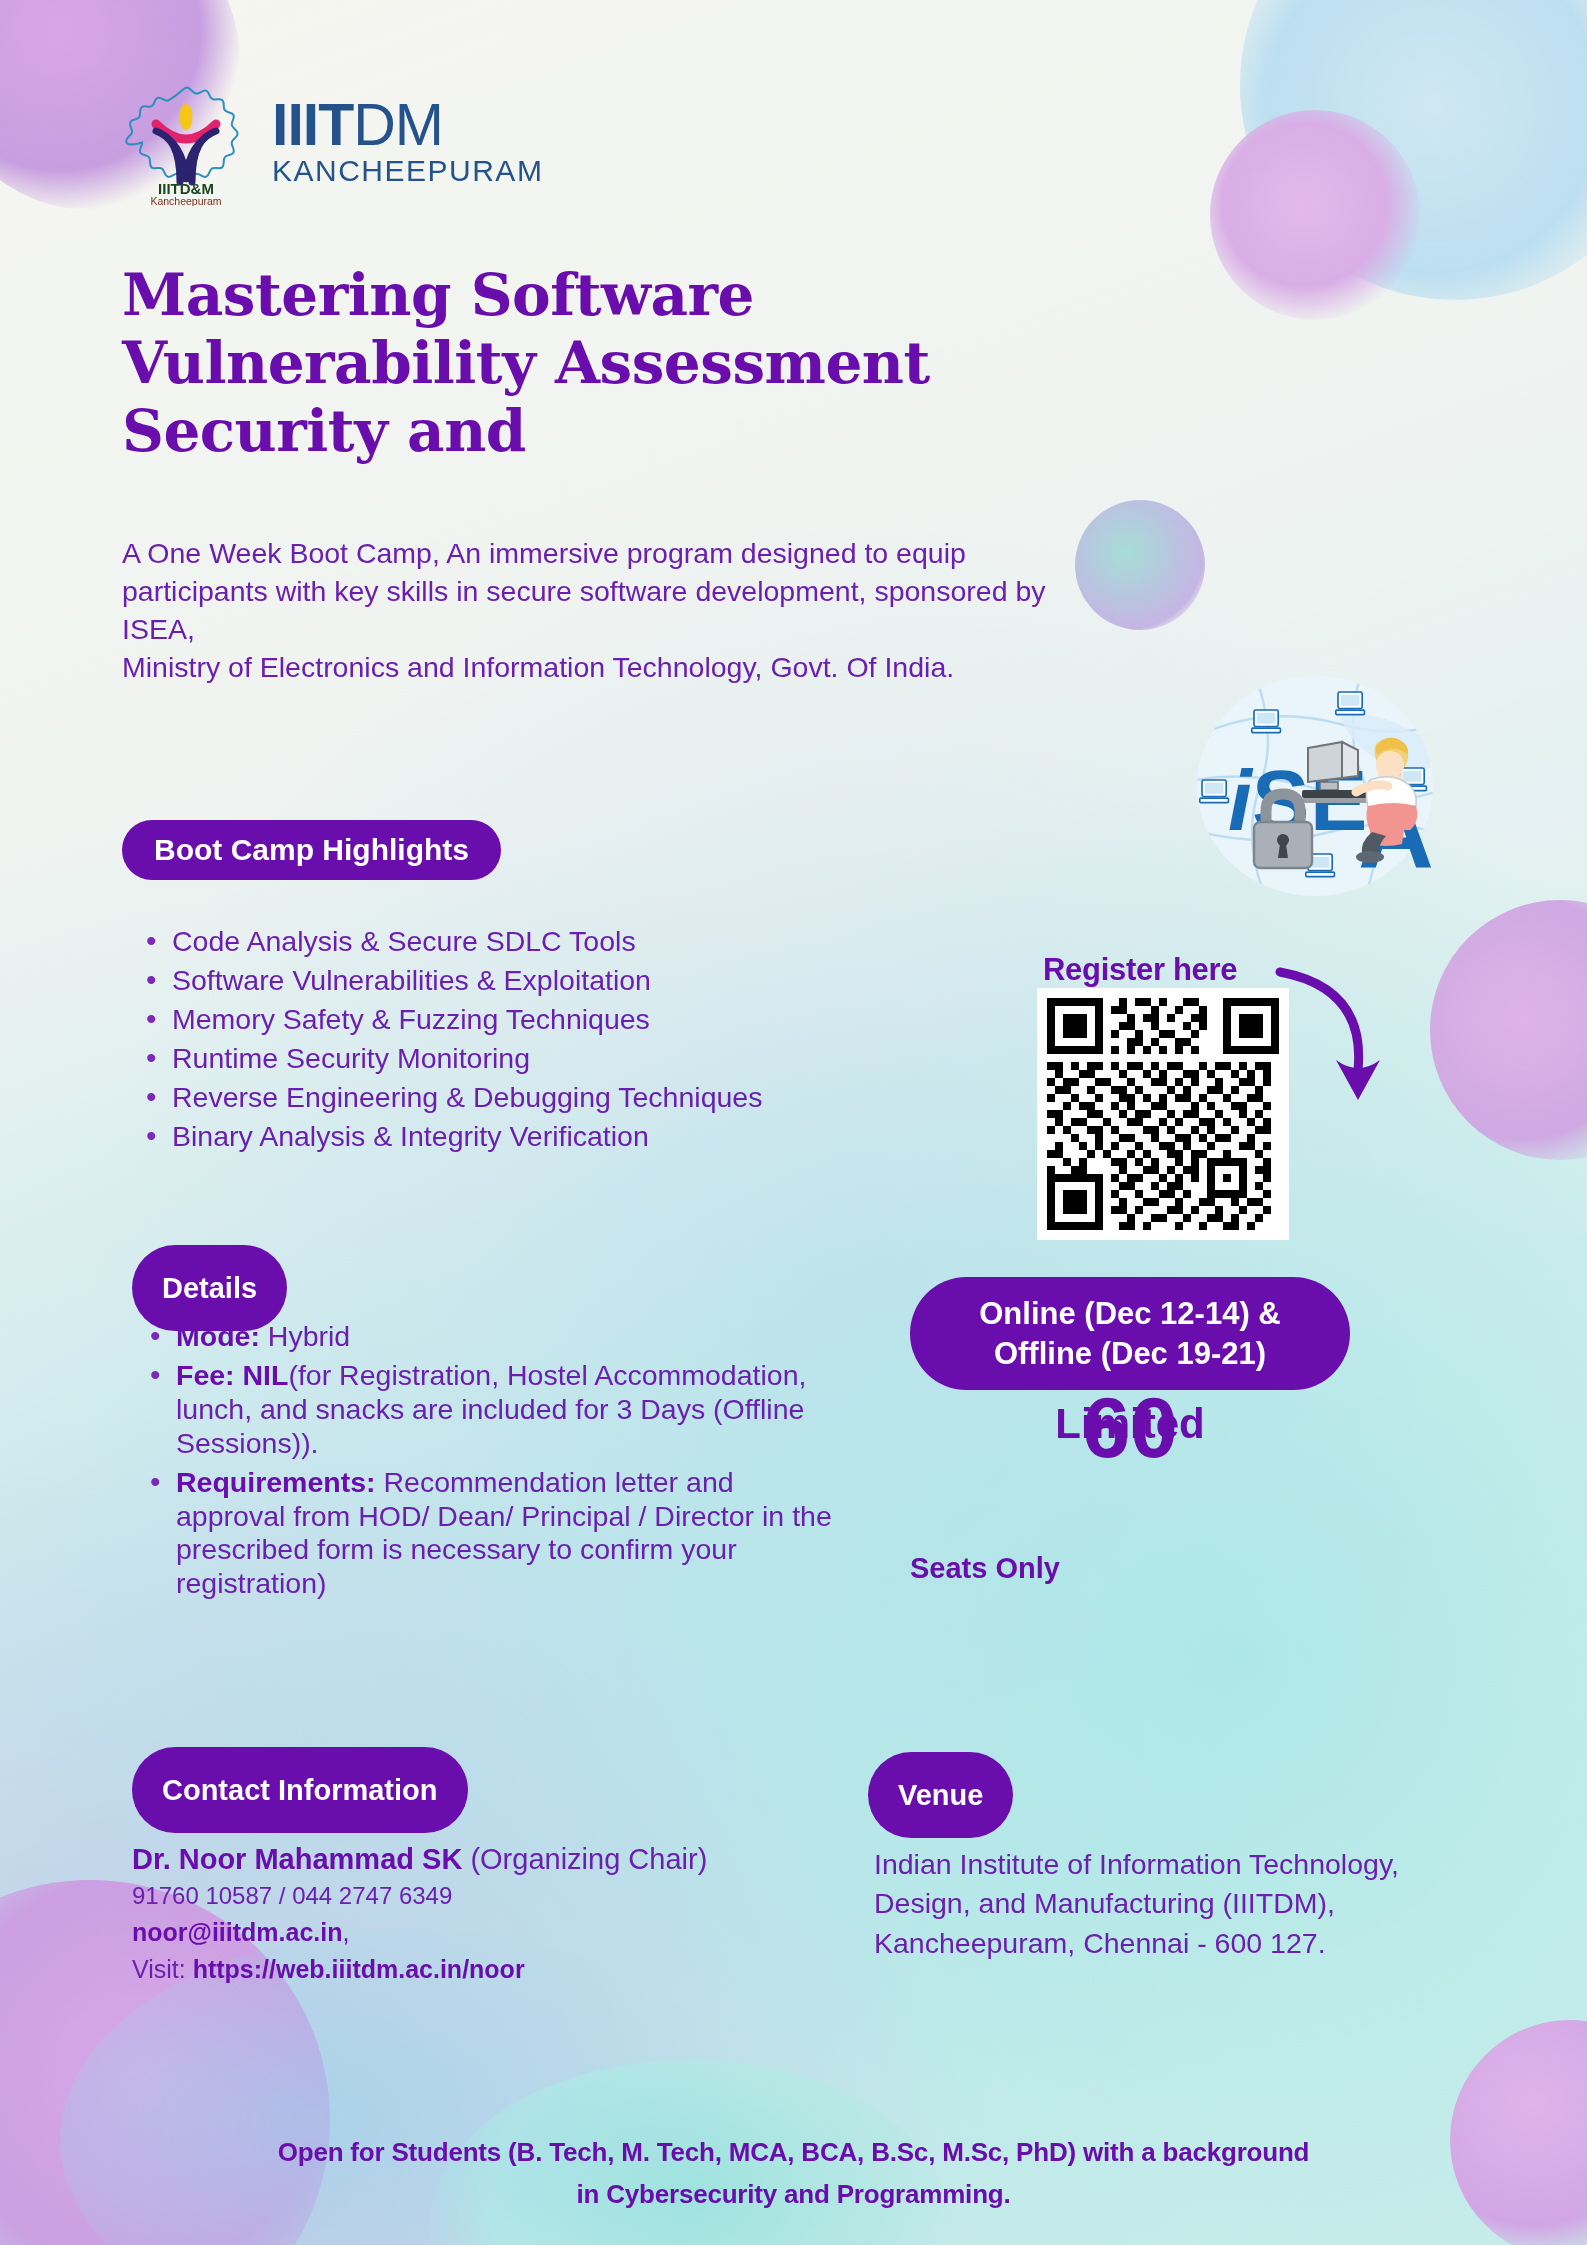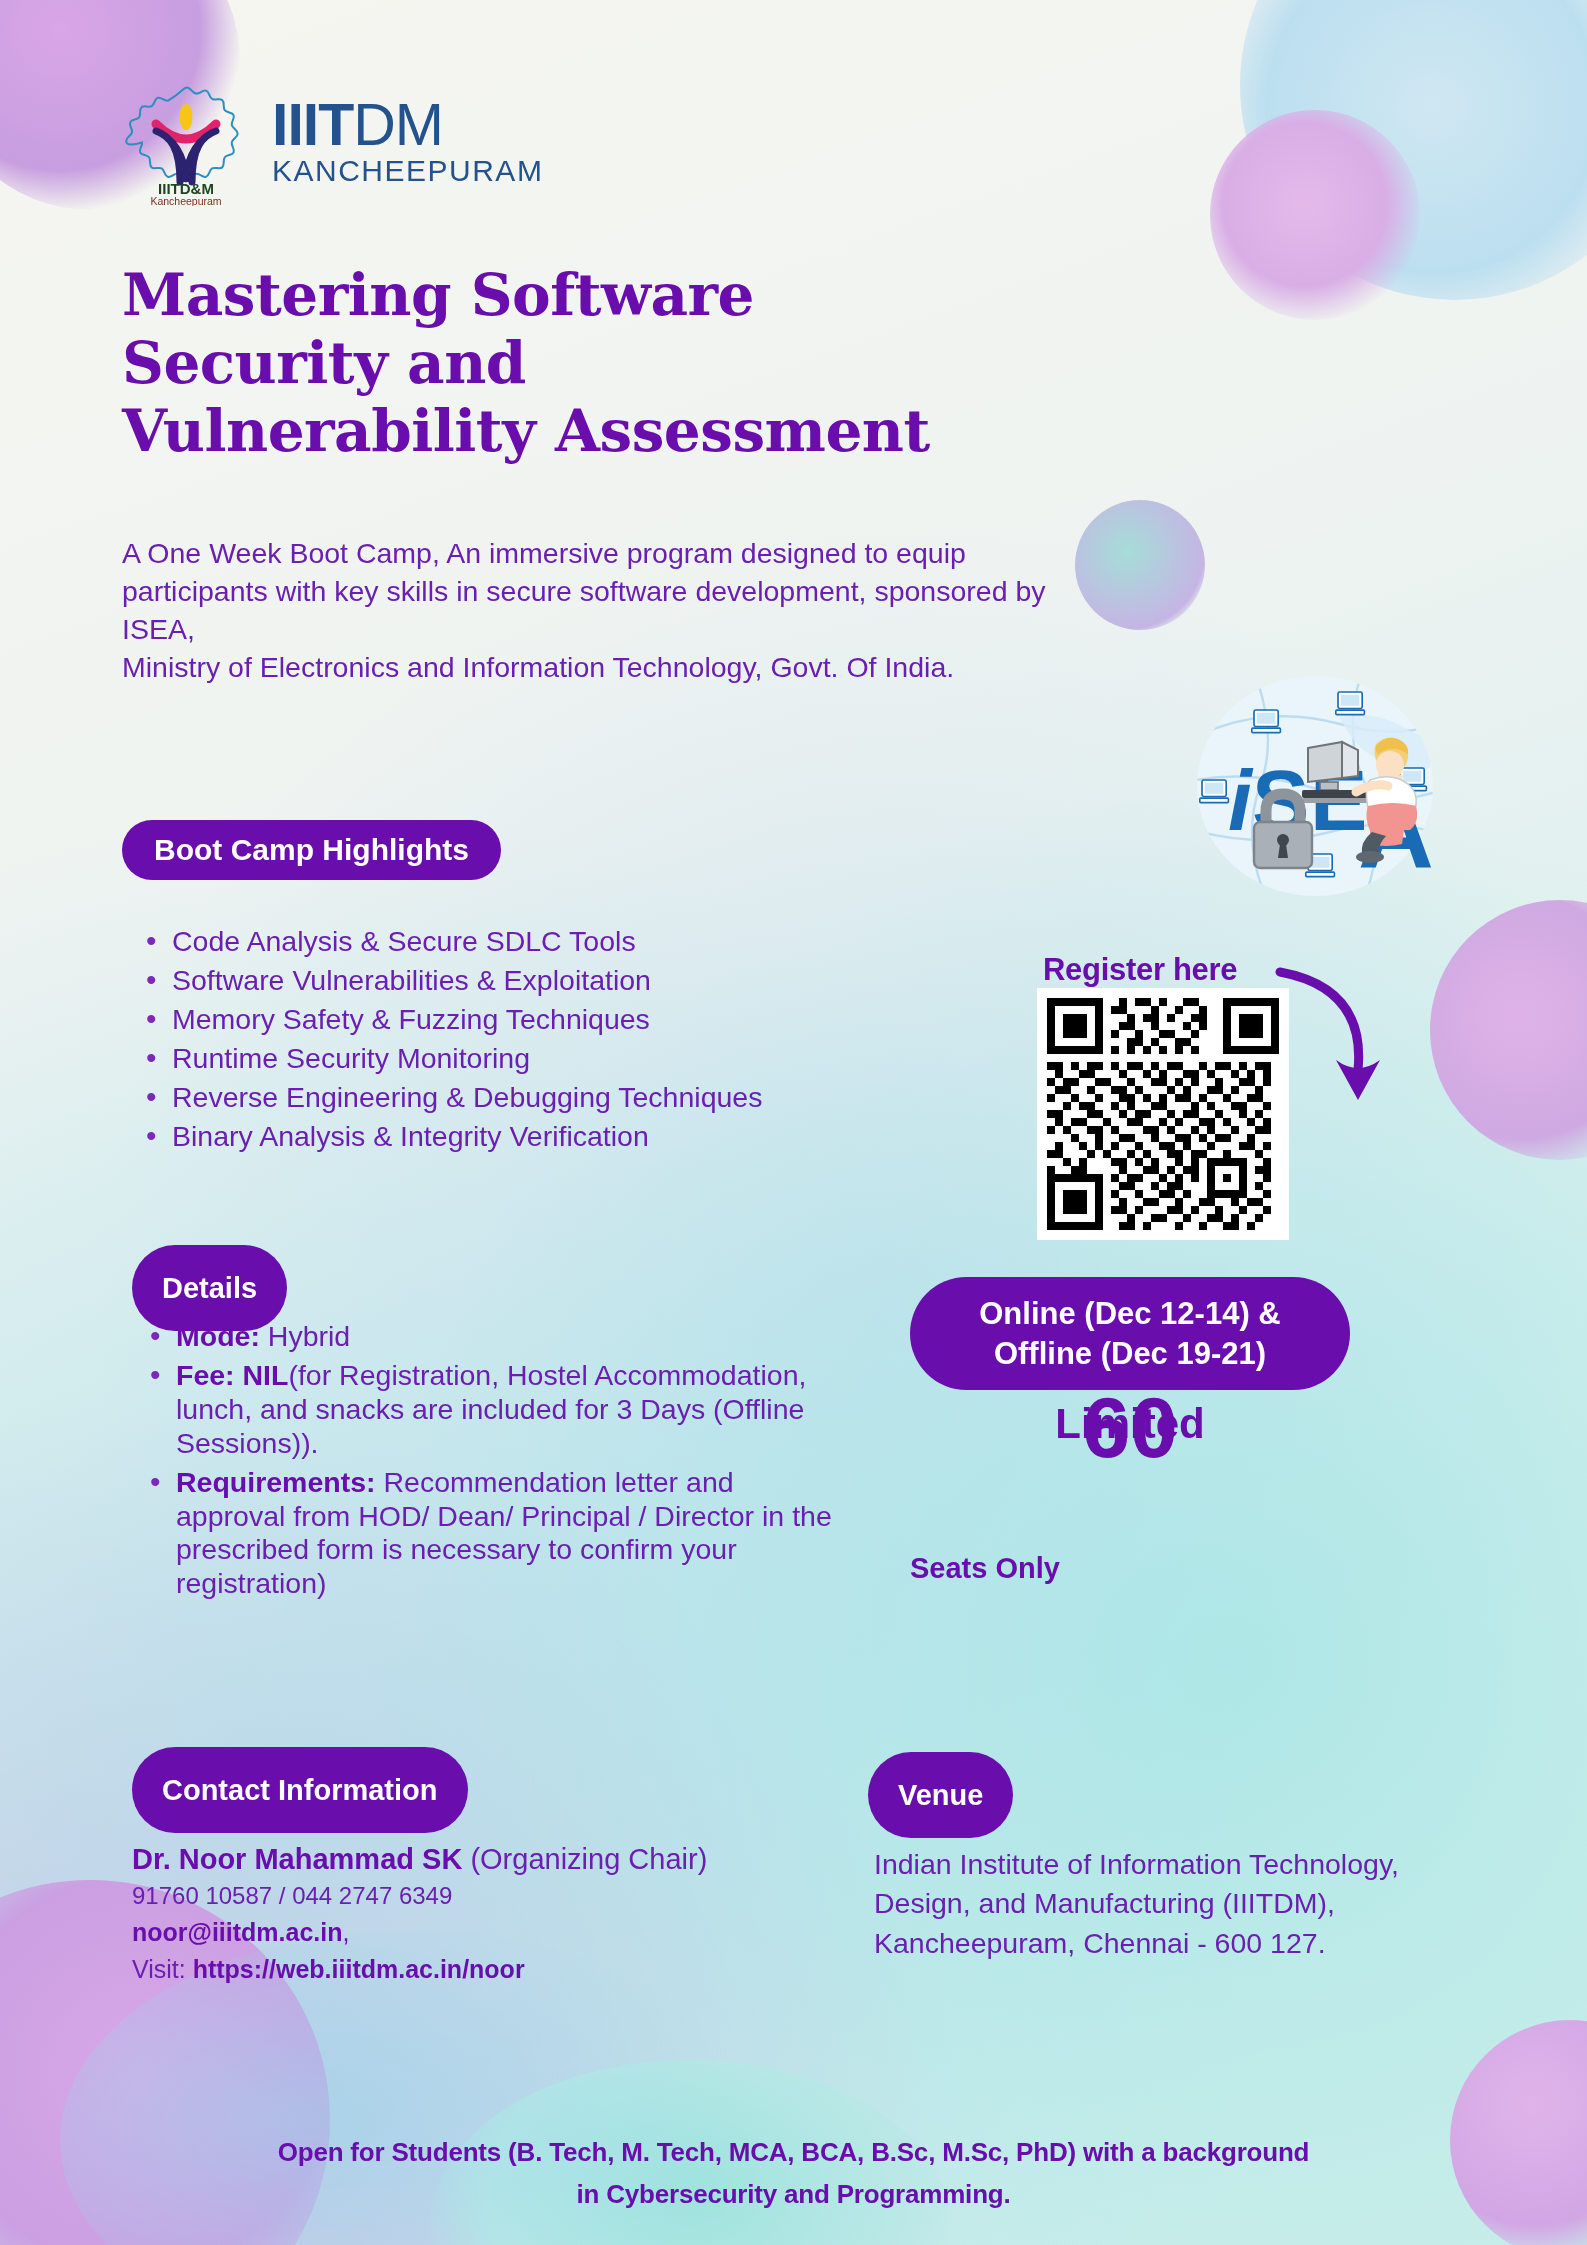--- a/index.html
+++ b/index.html
@@ -188,22 +188,22 @@
         </svg>
       </div>
       <div>
         <div class="brand-main"><span>IIIT</span><span class="thin">DM</span></div>
         <div class="brand-sub">KANCHEEPURAM</div>
       </div>
     </div>
 
     <h1 class="title">
       <div>Mastering Software</div>
+      <div>Vulnerability Assessment</div>
       <div>Security and</div>
-      <div>Vulnerability Assessment</div>
     </h1>
 
     <p class="desc" style="white-space:pre-line;">A One Week Boot Camp, An immersive program designed to equip participants with key skills in secure software development, sponsored by ISEA,
 Ministry of Electronics and Information Technology, Govt. Of India.</p>
 
     <div class="badge-highlights">
       <span class="pill">Boot Camp Highlights</span>
     </div>
     <ul class="bl highlights">
       <li>Code Analysis &amp; Secure SDLC Tools</li>

